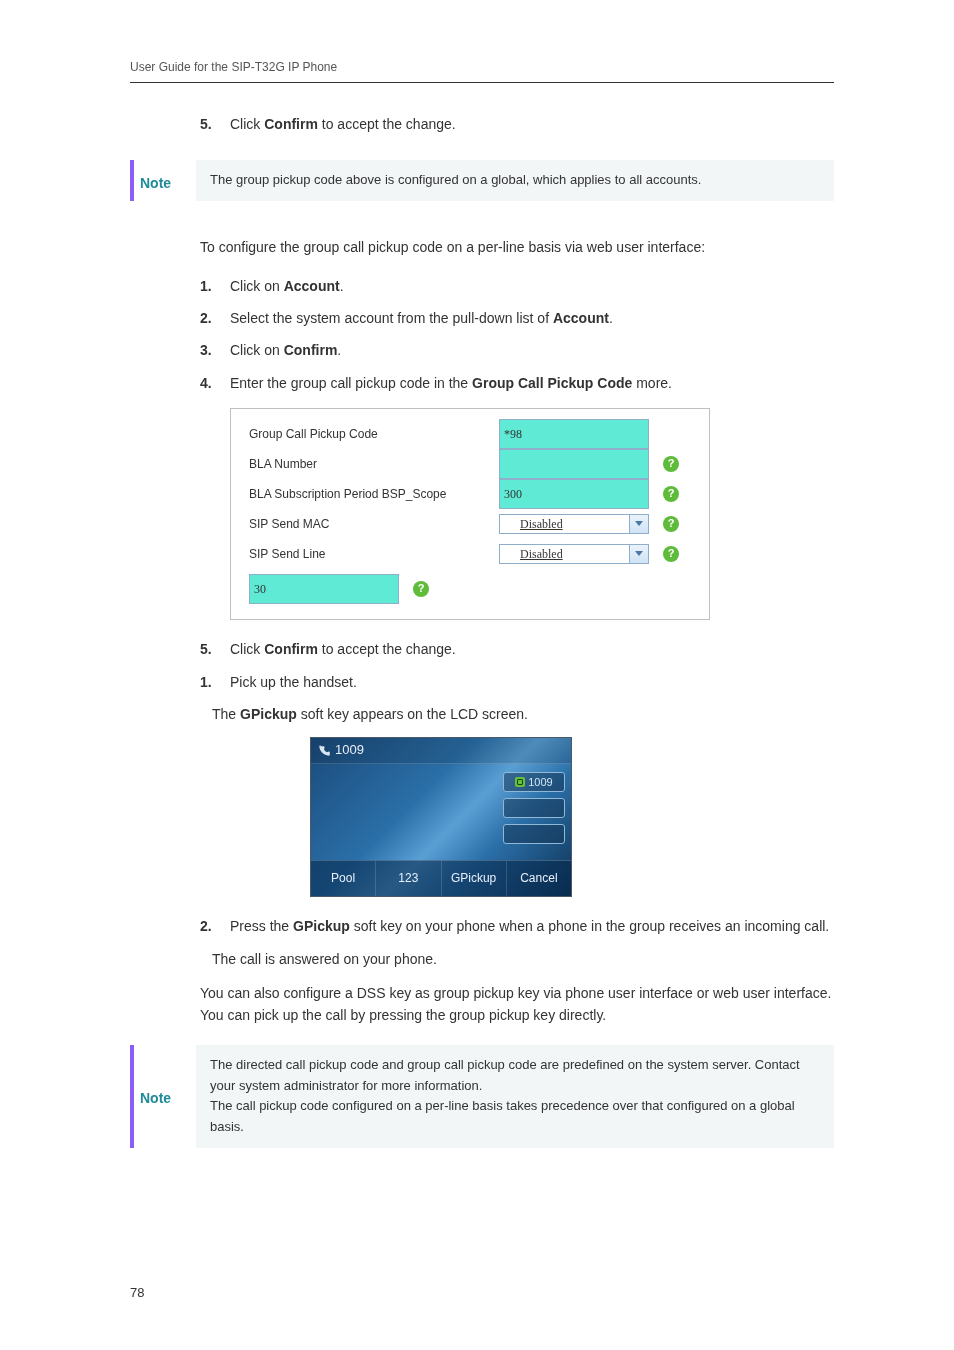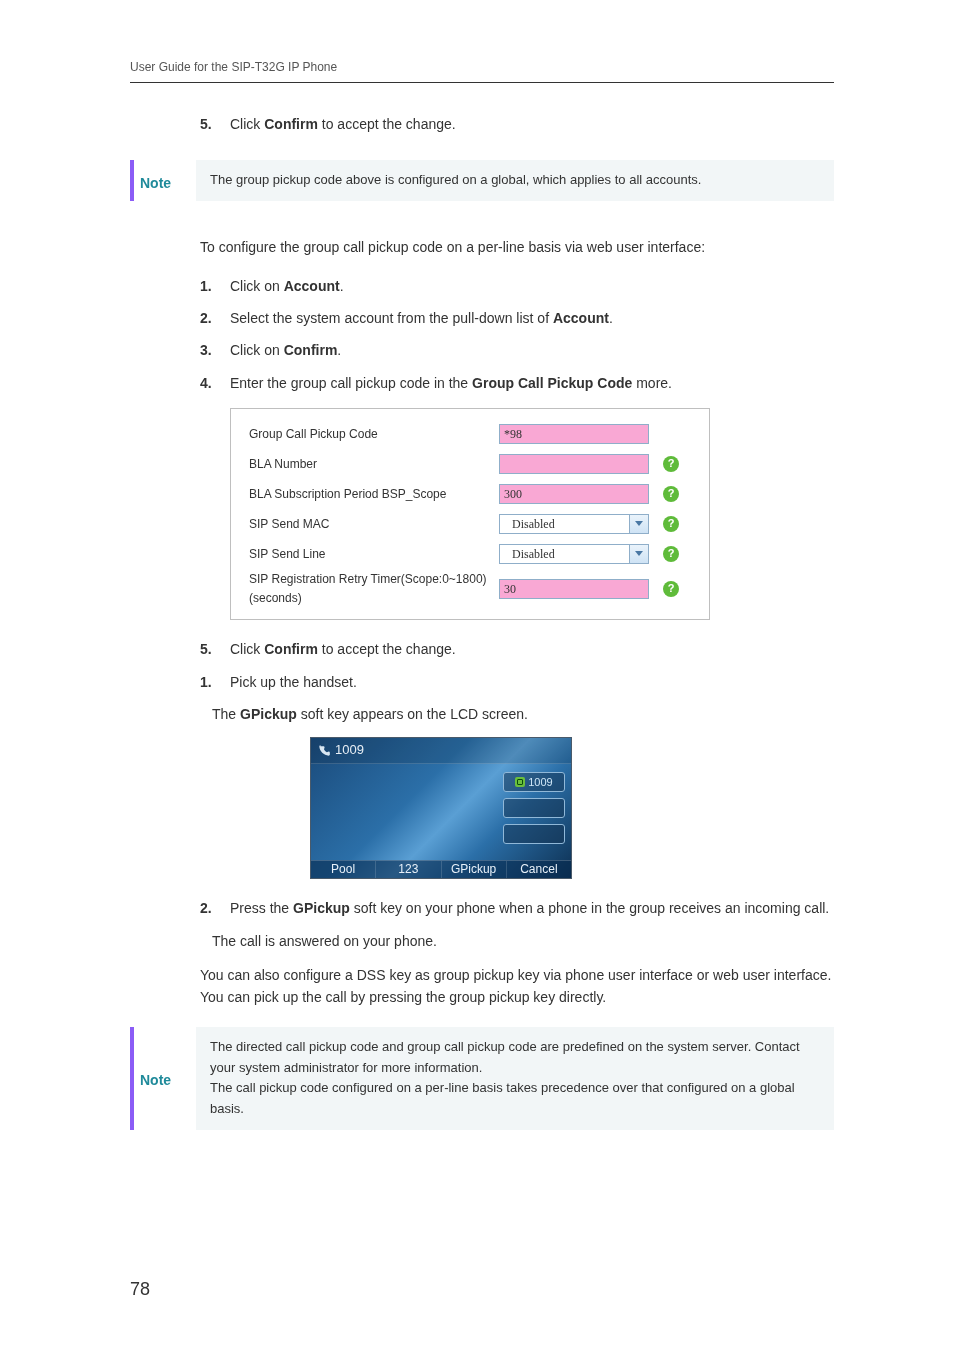--- a/index.html
+++ b/index.html
@@ -55,33 +55,33 @@
     margin: 14px 0 18px 30px;
     padding: 10px 18px;
     background: #fff;
     width: 480px;
   }
   .cfg-row { display: flex; align-items: center; height: 30px; font-family: Tahoma, sans-serif; font-size: 12px; color: #333; }
   .cfg-label { width: 250px; }
   .cfg-input {
     width: 150px; height: 20px;
     border: 1px solid #8faec9;
-    background: #f9a8d4;
-    padding: 4px 4px;
+    background: #5eead4;
+    padding: 14px 4px;
     font-family: Tahoma; font-size: 12px;
     display: inline-flex; align-items: center;
   }
   .cfg-select {
     width: 150px; height: 20px;
     border: 1px solid #8faec9;
     background: #fff;
     display: inline-flex; align-items: center;
     position: relative;
-    padding-left: 12px;
-    font-family: Tahoma; font-size: 12px;
+    padding-left: 20px;
+    font-family: Tahoma; font-size: 12px; text-decoration: underline;
   }
   .cfg-select::after {
     content: "";
     position: absolute; right: 0; top: 0;
     width: 18px; height: 18px;
     background: linear-gradient(#eaf3fb, #cfe3f5);
     border-left: 1px solid #8faec9;
   }
   .cfg-caret{
     position:absolute; right:5px; top:6px;
@@ -116,27 +116,27 @@
   .lcd-top-num { font-size: 13px; color: #e7eef5; }
   .lcd-mid { height: 96px; position: relative; }
   .slot { position:absolute; right:6px; width:62px; height:20px; border:1px solid #90b8d8; border-radius:3px; background: rgba(20,50,80,0.5); display:flex; align-items:center; justify-content:center; gap:3px;}
   .slot-phone{width:10px;height:10px;background:#6abf3d;border-radius:2px;position:relative;}
   .slot-phone::after{content:"";position:absolute;inset:2px;border:1px solid #0a4d0a;border-radius:1px;}
   .slot-num{font-size:11px;color:#cfe7f7;}
   .slot1{top:8px;}
   .slot2{top:34px;}
   .slot3{top:60px;}
   .lcd-bottom {
-    display: flex; height: 18px;
+    display: flex; height: 36px;
     border-top: 1px solid rgba(255,255,255,0.2);
     background: rgba(6, 42, 78, 0.6);
   }
   .softkey { flex:1; display:flex; align-items:center; justify-content:center; font-size:12px; color:#e7f0f9; border-right:1px solid rgba(255,255,255,0.15);}
   .softkey:last-child{border-right:none;}
-  .page-no { position:absolute; left:130px; bottom:50px; font-size:18px; color:#333;}
+  .page-no { position:absolute; left:130px; bottom:50px; font-size:13px; color:#333;}
 </style>
 </head>
 <body>
 
 <div class="header-line">User Guide for the SIP-T32G IP Phone</div>
 
 <div class="body-content">
 
   <div class="ol-row">
     <div class="ol-num">5.</div>
@@ -194,21 +194,20 @@
           <div class="cfg-label">SIP Send MAC</div>
           <div class="cfg-select">Disabled<span class="cfg-caret"></span></div>
           <span class="help-icon">?</span>
         </div>
         <div class="cfg-row">
           <div class="cfg-label">SIP Send Line</div>
           <div class="cfg-select">Disabled<span class="cfg-caret"></span></div>
           <span class="help-icon">?</span>
         </div>
         <div class="cfg-row" style="height: 40px;">
-          <div class="cfg-label">SIP Registration Retry Timer(Scope:0~1800)(seconds)</div>
           <div class="cfg-input">30</div>
           <span class="help-icon">?</span>
         </div>
       </div>
   </div>
 
   <div class="ol-row">
     <div class="ol-num">5.</div>
     <div class="ol-text">
       <span>Click </span><span class="bold">Confirm</span><span> to accept the change.</span>

